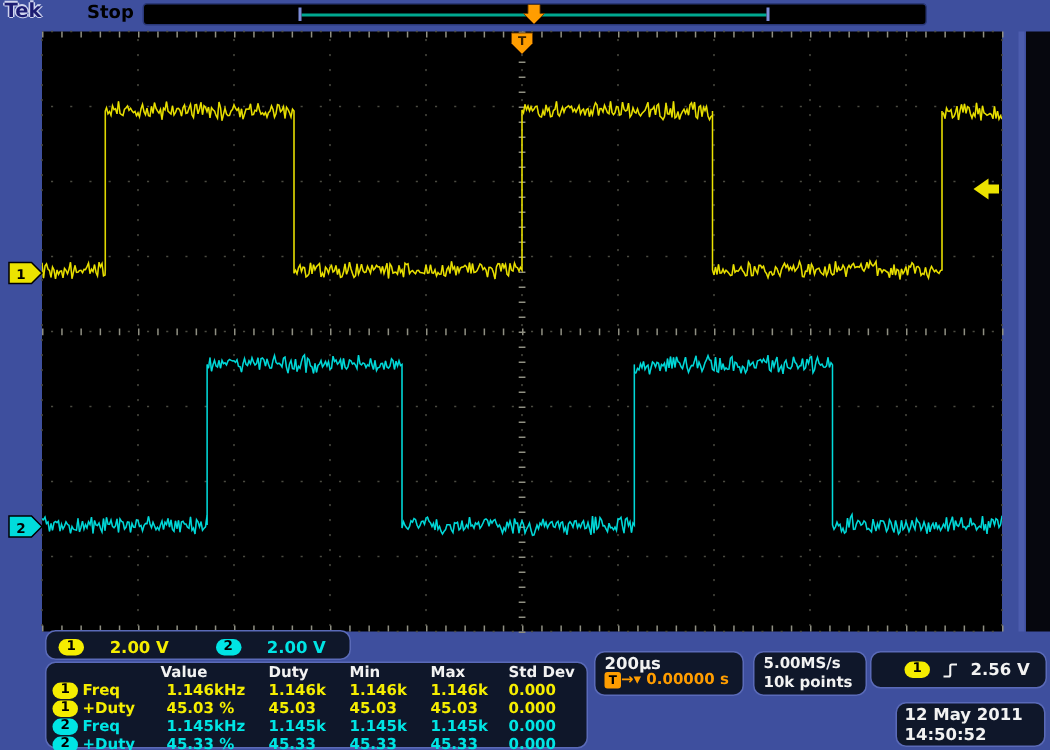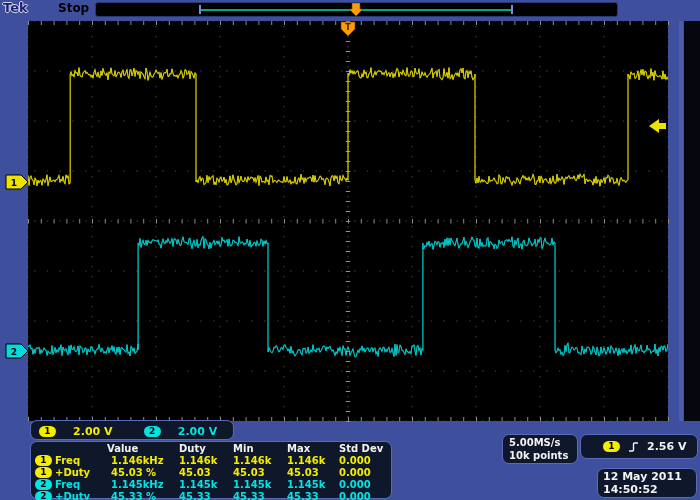--- a/index.html
+++ b/index.html
@@ -1231,20 +1231,27 @@
       <span class="badge c">2</span>
       <span class="cell c-lbl">+Duty</span>
       <span class="cell c-val">45.33 %</span>
       <span class="cell c-mean">45.33</span>
       <span class="cell c-min">45.33</span>
       <span class="cell c-max">45.33</span>
       <span class="cell c-sd">0.000</span>
     </div>
   </div>
 
+  <div id="hbox" class="blackbox">
+    <div class="l1">200µs</div>
+    <div class="l2">
+      <span class="t-icon">T</span><span>→▾</span>
+      <span>0.00000 s</span>
+    </div>
+  </div>
 
   <div id="acqbox" class="blackbox">
     <div>5.00MS/s</div>
     <div>10k points</div>
   </div>
 
   <div id="trigbox" class="blackbox">
     <div class="inner">
       <span class="badge y">1</span>
       <svg width="11" height="12">

